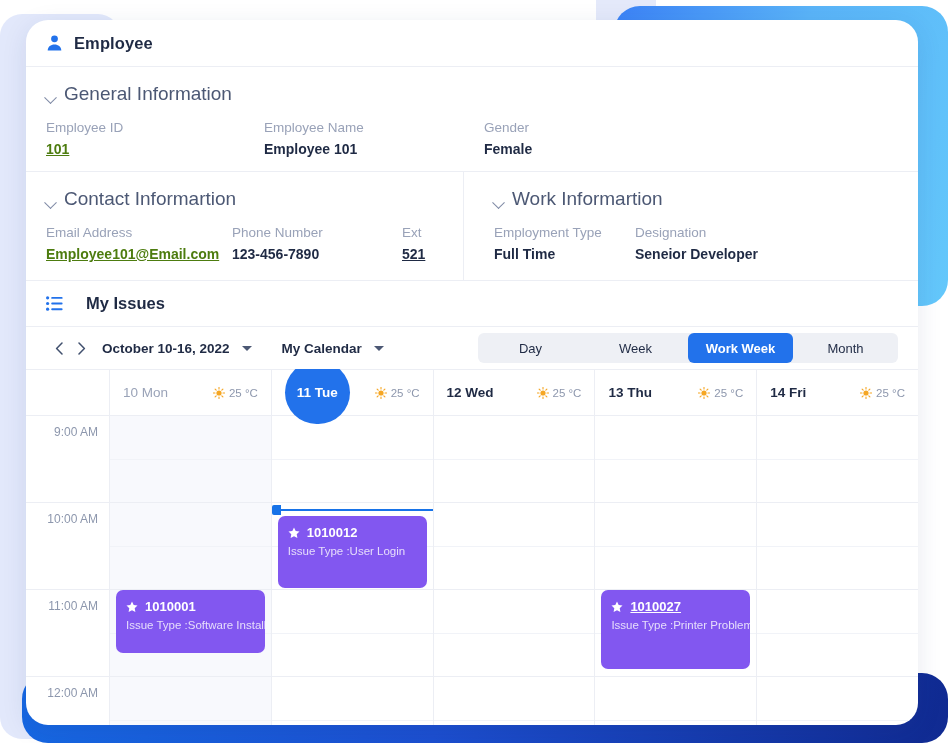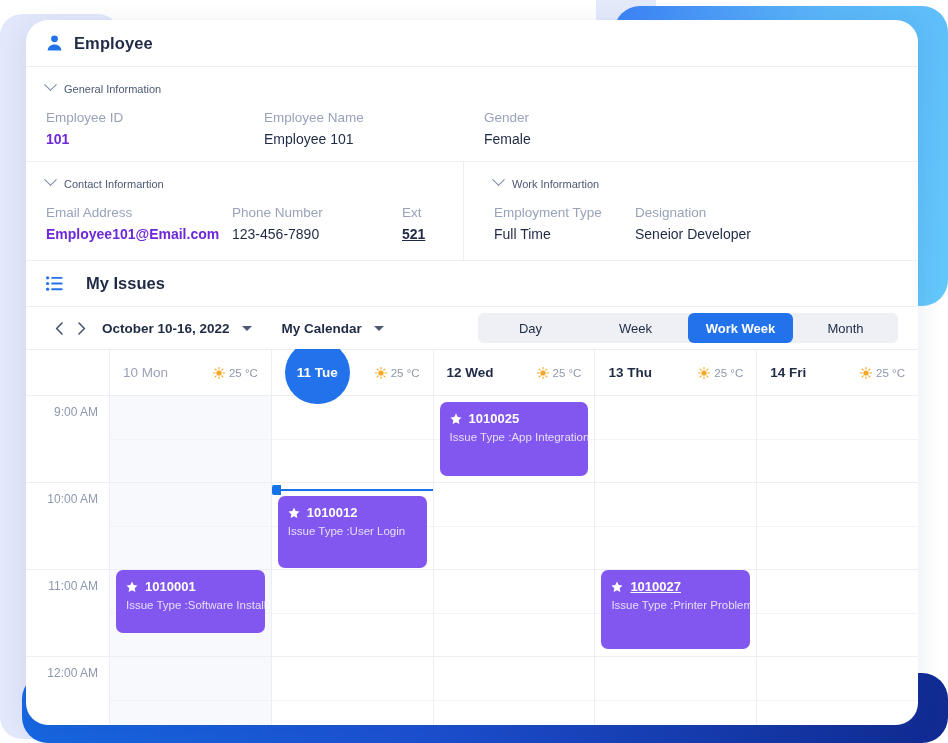--- a/index.html
+++ b/index.html
@@ -67,42 +67,42 @@
   }
   .emp-header .title {
     font-size: 16.5px; font-weight: bold; color: #1f2a44;
     letter-spacing: .1px;
   }
   .icon-person { width: 17px; height: 18px; display: block; }
   .icon-list   { width: 17px; height: 15px; display: block; }
 
   
   .section-head {
-    display: flex; align-items: flex-start; gap: 9px;
-    font-size: 11px; color: #4c5874; font-weight: normal;
+    display: flex; align-items: flex-end; gap: 9px;
+    font-size: 19px; color: #4c5874; font-weight: normal;
   }
   .chev {
     width: 9px; height: 9px;
     border-right: 1.6px solid #7f8aa6;
     border-bottom: 1.6px solid #7f8aa6;
     transform: rotate(45deg) translate(-2px,-2px);
     flex: 0 0 auto;
   }
 
   .general-info {
     padding: 16px 20px 14px 20px;
     border-bottom: 1px solid #eceef4;
     flex: 0 0 auto;
   }
   .field-row { display: flex; margin-top: 15px; }
   .field { display: flex; flex-direction: column; gap: 6px; }
   .field .lbl { font-size: 13.5px; color: #99a2b8; font-weight: normal; }
-  .field .val { font-size: 14px; color: #1f2a44; font-weight: normal; }
+  .field .val { font-size: 14px; color: #1f2a44; font-weight: bold; }
   .field .val.link {
-    color: #6d28d9; cursor: pointer; font-weight: bold;
+    color: #4d7c0f; text-decoration: underline; cursor: pointer; font-weight: bold;
   }
   .field .val.link-dark {
     color: #1f2a44; text-decoration: underline; cursor: pointer; font-weight: bold;
   }
 
   .two-col {
     display: flex;
     border-bottom: 1px solid #eceef4;
     flex: 0 0 auto;
   }
@@ -550,29 +550,20 @@
           </div>
           <div class="ev-sub">Issue Type :User Login</div>
         </div>
       </div>
 
       <div class="day-col">
         <div class="hour-cell"></div>
         <div class="hour-cell"></div>
         <div class="hour-cell"></div>
         <div class="hour-cell"></div>
-        <div class="event" style="top:6px;height:74px">
-          <div class="ev-title">
-            <svg class="star" viewBox="0 0 12 12">
-              <path d="M6 .6l1.7 3.5 3.8.5-2.8 2.7.7 3.8L6 9.3 2.6 11.1l.7-3.8L.5 4.6l3.8-.5z" fill="#ffffff"></path>
-            </svg>
-            <span class="txt">1010025</span>
-          </div>
-          <div class="ev-sub">Issue Type :App Integration</div>
-        </div>
       </div>
 
       <div class="day-col">
         <div class="hour-cell"></div>
         <div class="hour-cell"></div>
         <div class="hour-cell"></div>
         <div class="hour-cell"></div>
         <div class="event" style="top:174px;height:79px">
           <div class="ev-title">
             <svg class="star" viewBox="0 0 12 12">

